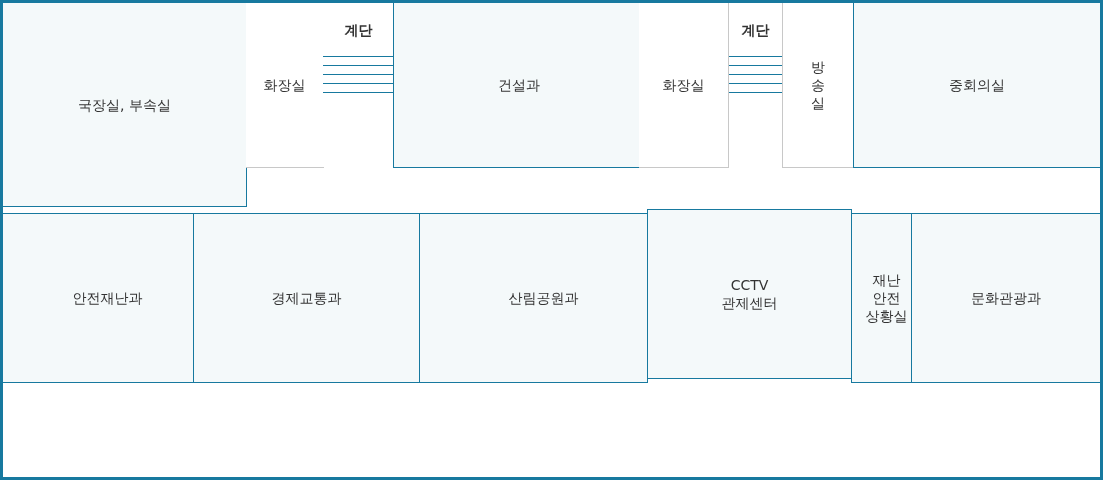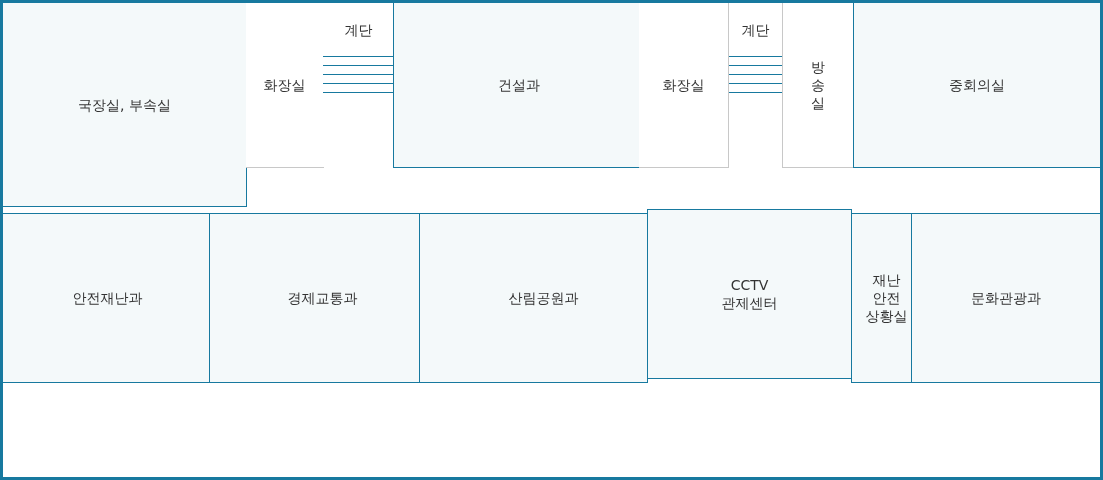--- a/index.html
+++ b/index.html
@@ -2,21 +2,21 @@
 <html><head>
 <meta charset="utf-8">
 <style>
   html,body{margin:0;padding:0;background:#fff;}
   body{width:1103px;height:480px;position:relative;overflow:hidden;font-family:"DejaVu Sans","Liberation Sans",sans-serif;}
   .frame{position:absolute;left:0;top:0;width:1097px;height:474px;border:3px solid #17799f;background:#fff;}
   .room{position:absolute;box-sizing:border-box;display:flex;align-items:center;justify-content:center;text-align:center;font-size:14px;color:#333;line-height:18px;white-space:pre-line;}
   .blue{background:#f4f9fa;border:1px solid #17799f;}
   .gray{background:#fff;border:1px solid #c8c8c8;}
   .stairs{position:absolute;box-sizing:border-box;background:#fff;}
-  .stairs .lbl{position:absolute;top:0;left:0;right:0;height:56px;display:flex;align-items:center;justify-content:center;font-size:14px;color:#333;}
+  .stairs .lbl{position:absolute;top:0;left:0;right:0;height:56px;display:flex;align-items:center;justify-content:center;font-size:14px;color:#333;font-weight:bold;}
   .stairs .line{position:absolute;left:0;right:0;height:1px;background:#17799f;}
 </style>
 </head>
 <body>
 
 <div class="frame"></div>
 
 <div class="room blue" style="left:3px;top:3px;width:244px;height:204px;border-left:none;border-top:none;"><span>국장실, 부속실</span></div>
 <div class="room gray" style="left:246px;top:3px;width:78px;height:165px;border-top:none;border-left:none;"><span>화장실</span></div>
 <div class="stairs" style="left:323px;top:3px;width:71px;height:164px;">
@@ -36,20 +36,20 @@
   <div class="line" style="top:71px;"></div>
   <div class="line" style="top:80px;"></div>
   <div class="line" style="top:89px;"></div>
 </div>
 <div class="room gray" style="left:782px;top:3px;width:72px;height:165px;border-top:none;"><span>방
 송
 실</span></div>
 <div class="room blue" style="left:853px;top:3px;width:247px;height:165px;border-top:none;border-right:none;"><span>중회의실</span></div>
 
 <div class="room blue" style="left:3px;top:213px;width:210px;height:170px;border-left:none;"><span>안전재난과</span></div>
-<div class="room blue" style="left:193px;top:213px;width:227px;height:170px;margin-left:16px;"><span>경제교통과</span></div>
+<div class="room blue" style="left:193px;top:213px;width:227px;height:170px;"><span>경제교통과</span></div>
 <div class="room blue" style="left:419px;top:213px;width:229px;height:170px;padding-left:20px;"><span>산림공원과</span></div>
 <div class="room blue" style="left:647px;top:209px;width:205px;height:170px;"><span>CCTV
 관제센터</span></div>
 <div class="room blue" style="left:851px;top:213px;width:71px;height:170px;"><span>재난
 안전
 상황실</span></div>
 <div class="room blue" style="left:911px;top:213px;width:189px;height:170px;border-right:none;"><span>문화관광과</span></div>
 
 </body></html>

